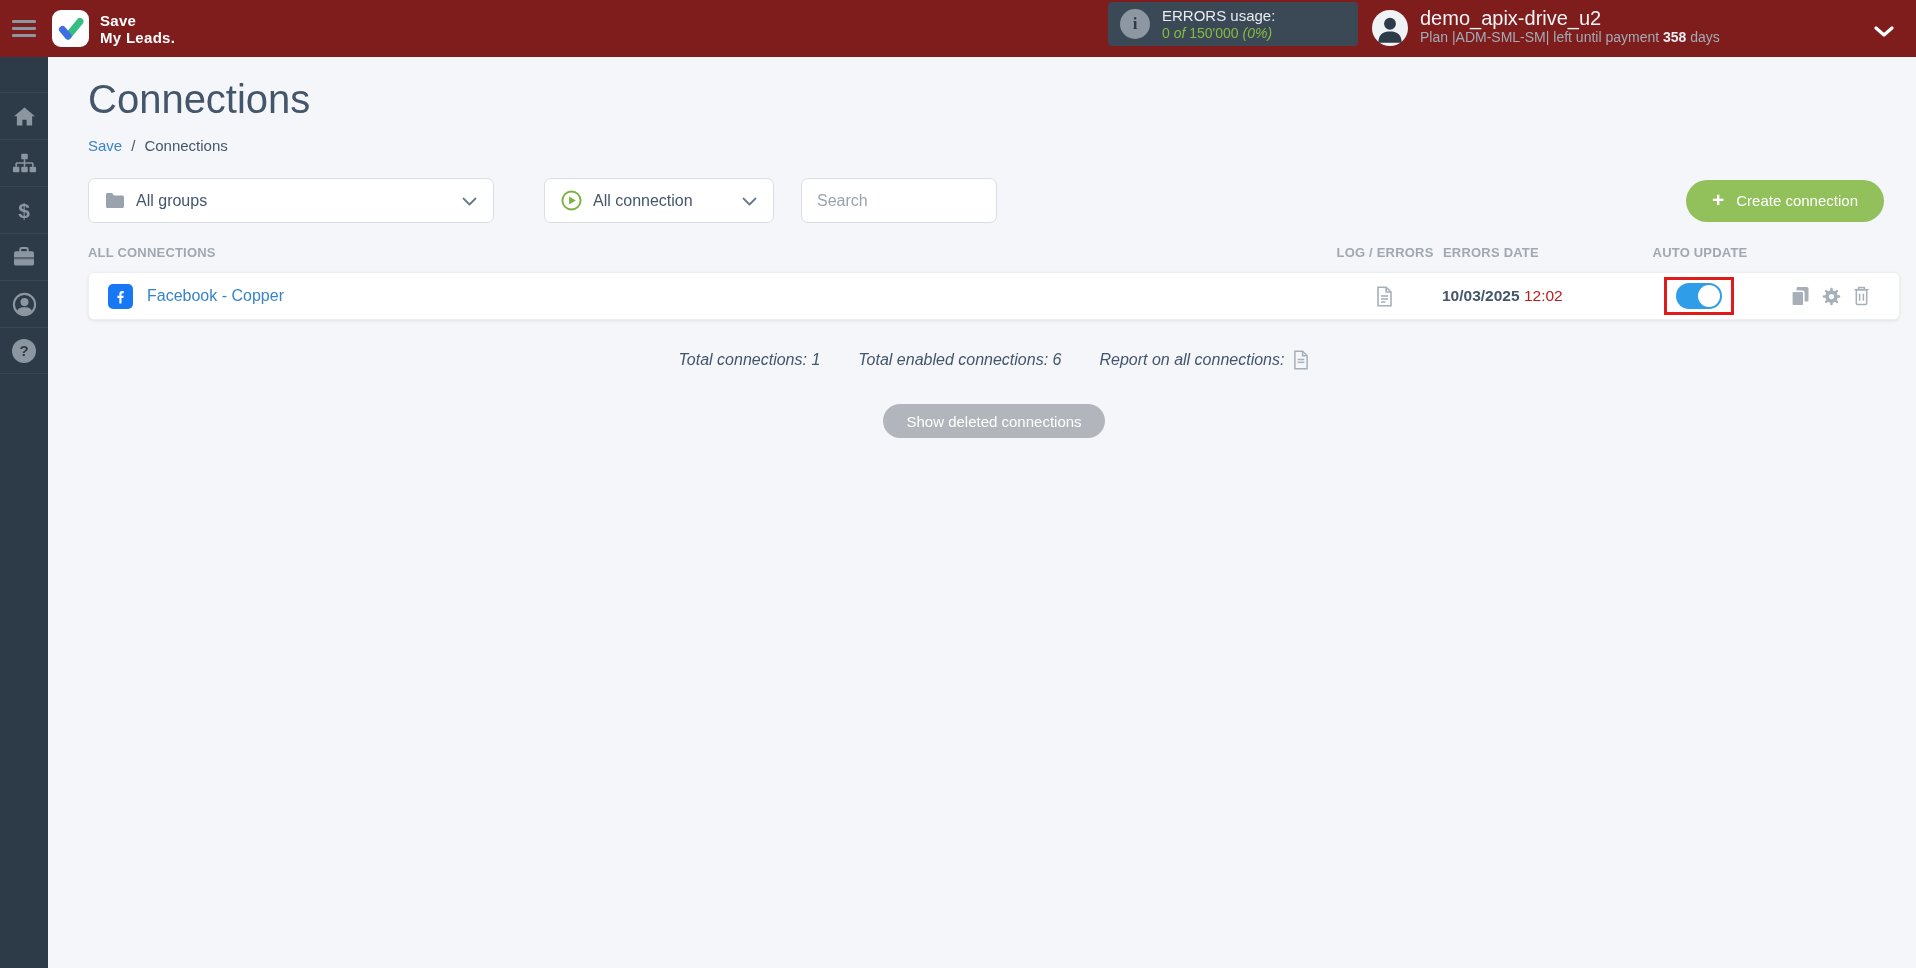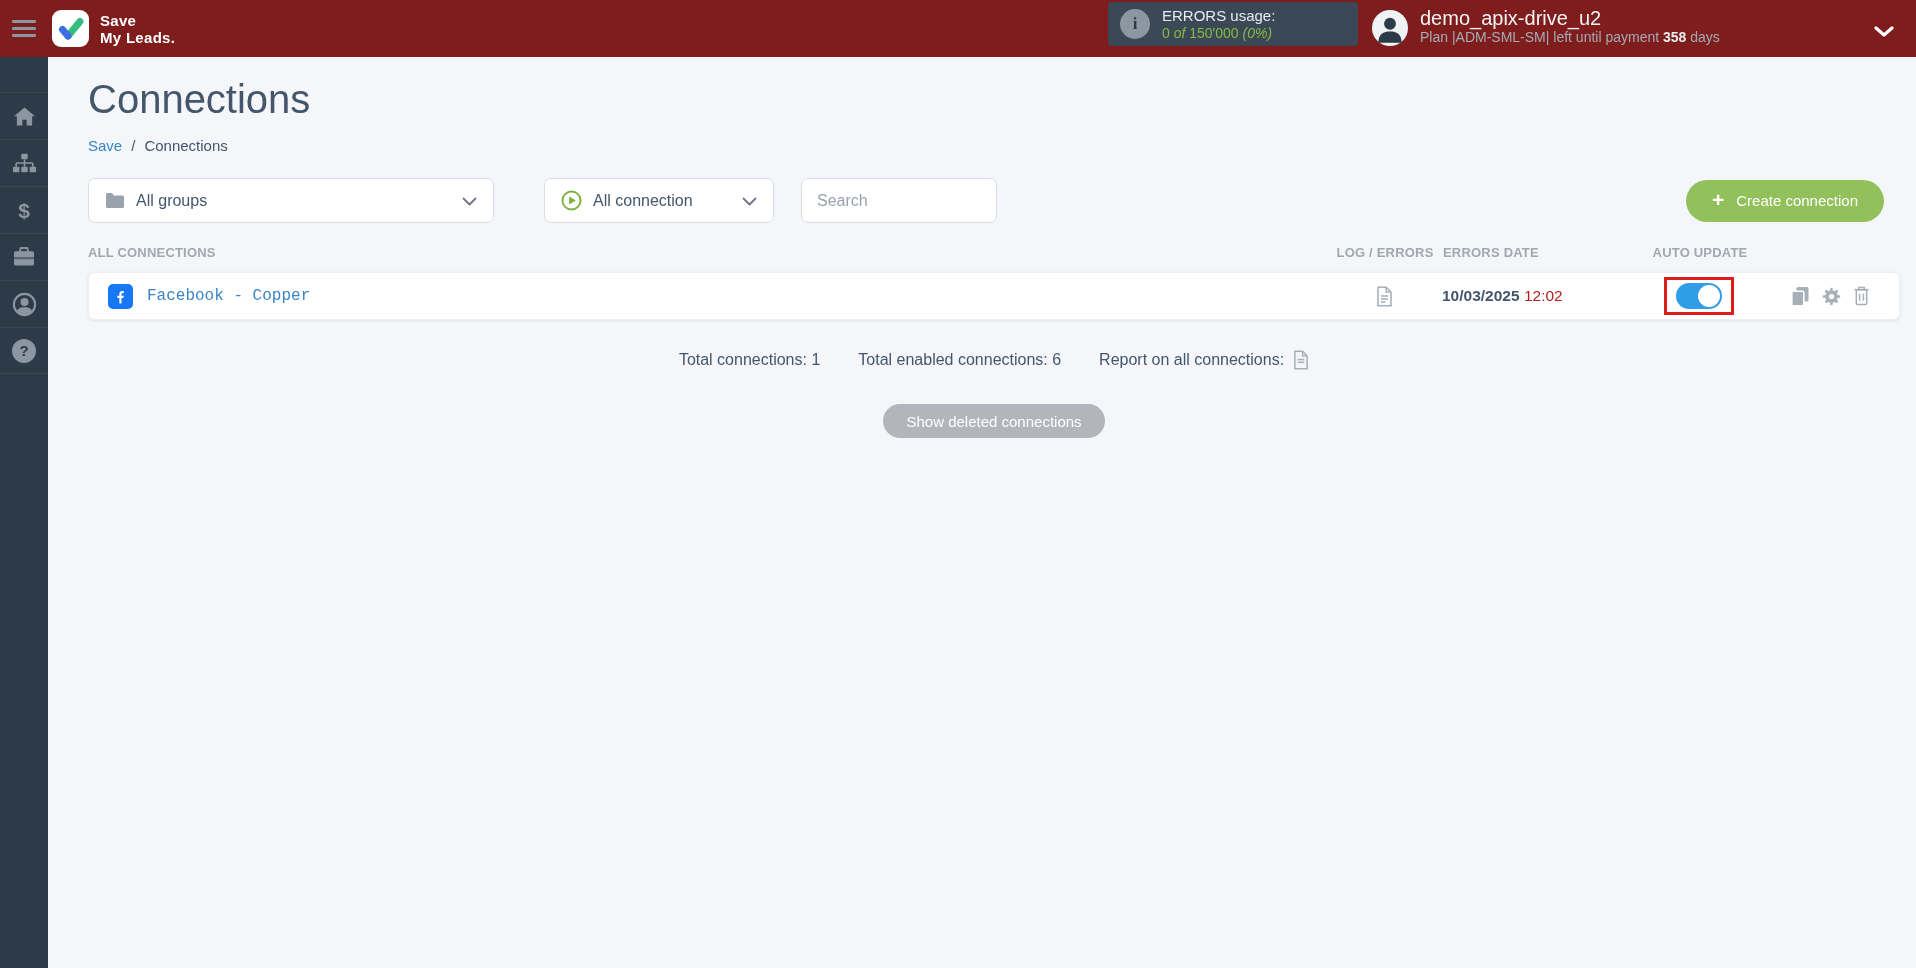--- a/index.html
+++ b/index.html
@@ -85,35 +85,35 @@
   
   .table-grid { display:grid; grid-template-columns:1fr 100px 180px 170px 115px; align-items:center; }
   .col-headers { margin-bottom:12px; font-size:13px; font-weight:bold; color:#a0a8b1; letter-spacing:0.2px; }
   .col-headers .c-log { text-align:center; }
   .col-headers .c-date { padding-left:8px; }
   .col-headers .c-auto { text-align:center; }
   .connection-card {
     background:#ffffff; border-radius:6px; height:48px; margin-bottom:30px;
     border:1px solid #eceff4; box-shadow:0 1px 3px rgba(44,58,71,0.10);
   }
-  .cell-name { display:flex; align-items:center; gap:14px; padding-left:19px;font-family:Liberation Mono, monospace; }
+  .cell-name { display:flex; align-items:center; gap:14px; padding-left:19px; }
   .fb-badge { width:25px; height:25px; border-radius:5px; background:#1877f2; display:flex; align-items:center; justify-content:center; }
   .conn-link { color:#3884c7; font-size:16px; text-decoration:none; cursor:pointer; }
   .cell-log { display:flex; justify-content:center; cursor:pointer; }
   .cell-date { padding-left:8px; font-size:15.5px; }
   .cell-date .d { font-weight:bold; color:#44566b; }
   .cell-date .t { color:#b91c1c; }
   .cell-auto { display:flex; justify-content:center; }
   .red-box { border:3px solid #e01b1b; padding:3px 9px; display:flex; align-items:center; }
   .toggle { width:46px; height:26px; border-radius:13px; background:#2f9de8; position:relative; cursor:pointer; }
   .toggle .knob { position:absolute; right:2px; top:2px; width:22px; height:22px; border-radius:50%; background:#ffffff; }
   .cell-actions { display:flex; align-items:center; gap:11px; padding-left:6px; }
   .cell-actions > * { cursor:pointer; }
   
-  .totals { display:flex; justify-content:center; align-items:center; gap:38px; font-size:16px; color:#44566b; margin-bottom:34px; }
+  .totals { display:flex; justify-content:center; align-items:center; gap:38px; font-size:16px; color:#44566b; margin-bottom:34px;font-style:italic; }
   .totals .report { display:flex; align-items:center; gap:9px; }
   .show-deleted {
     display:block; margin:0 auto; height:34px; border:none; cursor:pointer;
     background:#b2b6bc; color:#ffffff; border-radius:17px; padding:0 23px; font-size:15px;
     font-family:"Liberation Sans", sans-serif;
   }
 </style>
 </head>
 <body>
 

